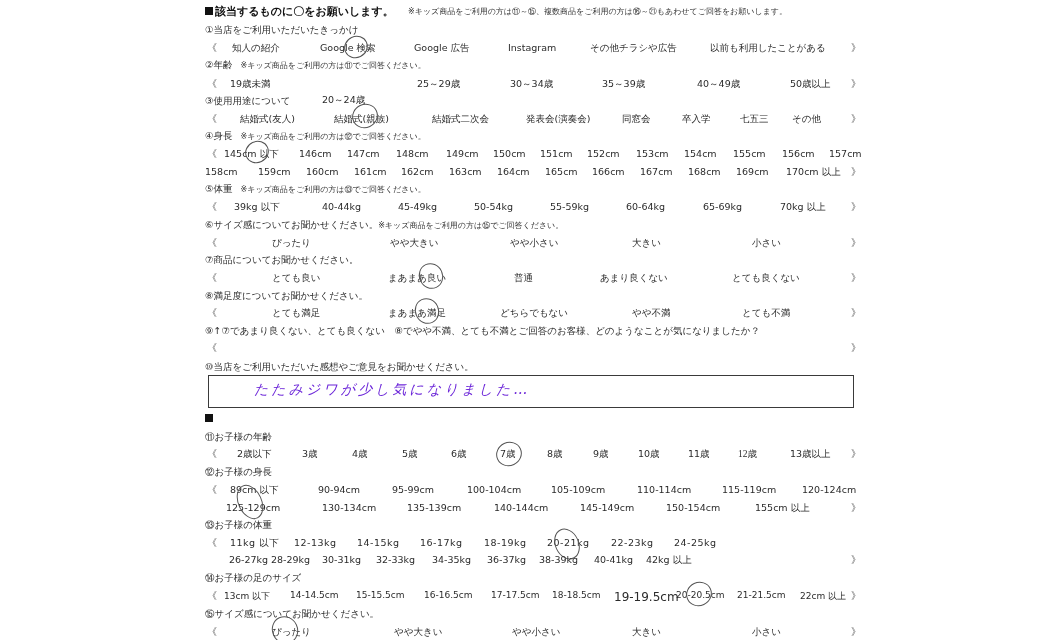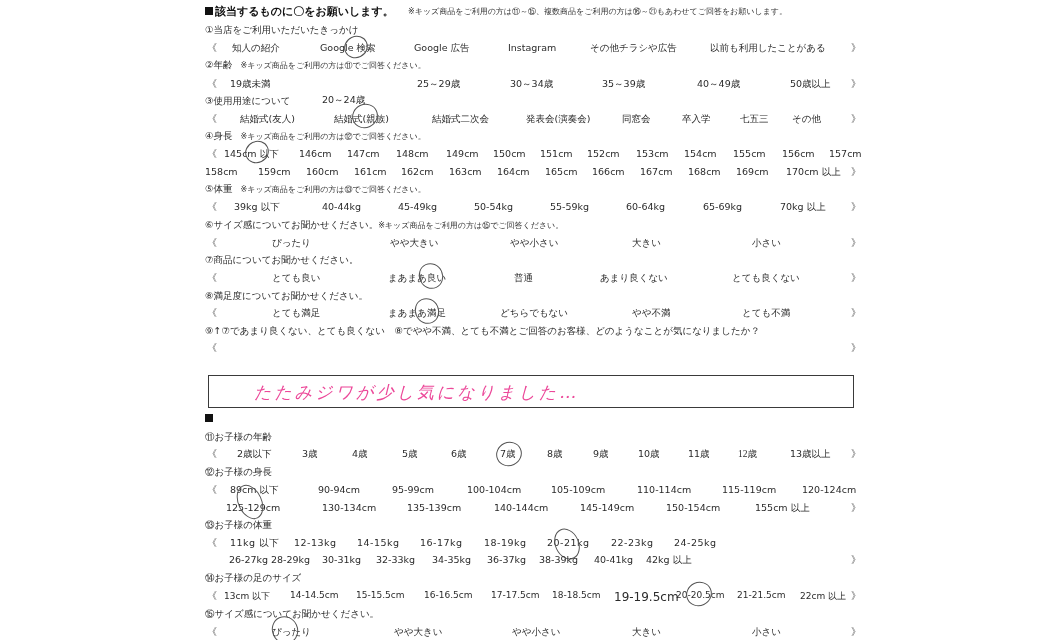--- a/index.html
+++ b/index.html
@@ -10,21 +10,21 @@
   .heading{font-size:11px;font-weight:bold;color:#111;}
   .heading .sq{display:inline-block;width:8px;height:8px;background:#111;margin-right:2px;vertical-align:0px;}
   .note{font-size:8px;color:#333;}
   .q{font-size:9.5px;color:#2b2b2b;}
   .q .sub{font-size:8px;margin-left:8px;color:#333;}
   .row{font-size:9.5px;color:#2b2b2b;}
   .opt{position:absolute;white-space:nowrap;}
   .bracket{position:absolute;white-space:nowrap;font-size:10px;color:#444;}
   .circle{position:absolute;border:1.2px solid #555;border-radius:50%;transform:rotate(-25deg);pointer-events:none;}
   .commentbox{position:absolute;left:208px;top:375px;width:646px;height:33px;border:1.5px solid #3a3a3a;box-sizing:border-box;}
-  .handwriting{position:absolute;left:45px;top:5px;font-family:"DejaVu Serif",serif;font-style:italic;font-size:17px;color:#ec4899;letter-spacing:3px;}
+  .handwriting{position:absolute;left:45px;top:5px;font-family:"DejaVu Serif",serif;font-style:italic;font-size:14px;color:#6d28d9;letter-spacing:3px;}
 </style>
 </head>
 <body>
 
 <div class="sheet">
 
   <div class="abs heading" style="left:205px;top:4px;">
     <span class="sq"></span><span>該当するものに〇をお願いします。</span>
   </div>
   <div class="abs note" style="left:408px;top:6px;">※キッズ商品をご利用の方は⑪～⑮、複数商品をご利用の方は⑯～㉑もあわせてご回答をお願いします。</div>
@@ -161,20 +161,21 @@
     <span class="circle" style="left:415px;top:298px;width:22px;height:24px;"></span>
   </div>
 
   <div class="abs q" style="left:205px;top:325px;">⑨↑⑦であまり良くない、とても良くない　⑧でやや不満、とても不満とご回答のお客様、どのようなことが気になりましたか？</div>
   <div>
     <span class="bracket" style="left:207px;top:341px;">《</span>
     <span class="opt row" style="left:230px;top:342px;width:600px;height:12px;"></span>
     <span class="bracket" style="left:851px;top:341px;">》</span>
   </div>
 
+  <div class="abs q" style="left:205px;top:361px;">⑩当店をご利用いただいた感想やご意見をお聞かせください。</div>
   <div class="commentbox">
     <span class="handwriting">たたみジワが少し気になりました…</span>
   </div>
 
   <div class="abs heading" style="left:205px;top:413px;font-size:10px;">
     <span class="sq"></span>
   </div>
 
   <div class="abs q" style="left:205px;top:431px;">⑪お子様の年齢</div>
   <div>

